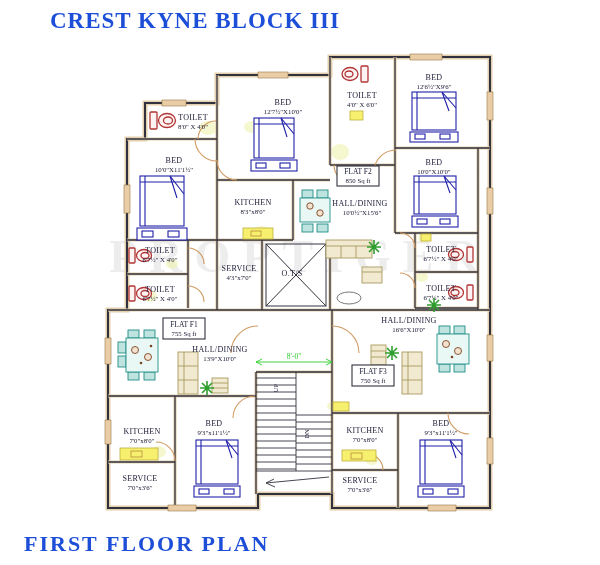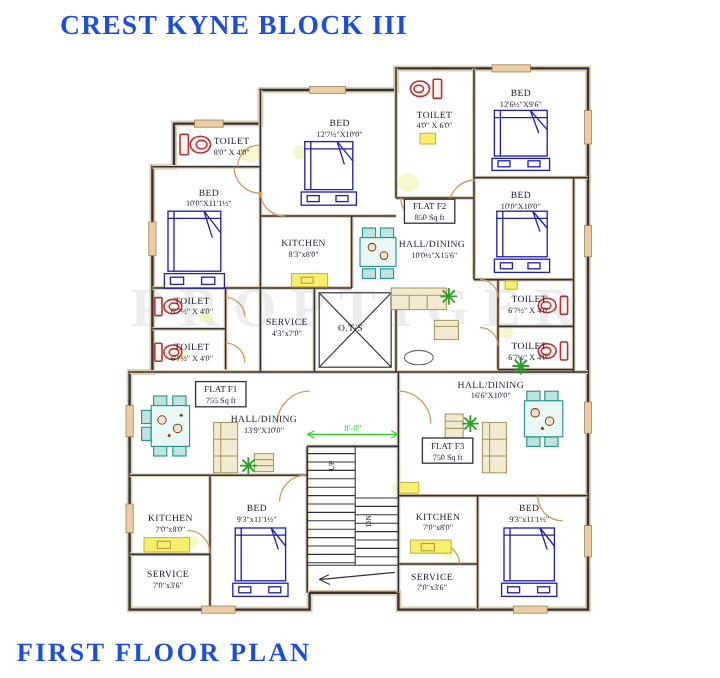--- a/index.html
+++ b/index.html
@@ -1,21 +1,21 @@
 <!DOCTYPE html>
 <html><head>
 <meta charset="utf-8">
 <style>
   html,body{margin:0;padding:0;background:#ffffff;}
   .page{position:relative;width:600px;height:565px;background:#ffffff;overflow:hidden;
         font-family:"Liberation Serif","DejaVu Serif",serif;}
   .title{position:absolute;left:0;width:100%;text-align:left;color:#1d4ed8;
          font-weight:bold;letter-spacing:1px;}
   .title.top{top:8px;font-size:23px;padding-left:50px;box-sizing:border-box;}
-  .title.bottom{top:531px;font-size:22px;padding-left:14px;box-sizing:border-box;letter-spacing:2px;}
+  .title.bottom{top:531px;font-size:22px;padding-left:24px;box-sizing:border-box;letter-spacing:2px;}
   svg{position:absolute;left:0;top:0;}
   svg text{fill:#20203a;font-family:"Liberation Serif","DejaVu Serif",serif;}
   .rname{font-size:8px;letter-spacing:.3px;}
   .rdim{font-size:6.8px;}
   .flat{font-size:7.5px;}
   .st{font-size:6.5px;}
   .dimtxt{font-size:7.5px;fill:#2ecc2e;}
   .wm{font-size:46px;font-weight:bold;fill:#c9c9c9;opacity:.32;letter-spacing:12px;}
 </style>
 </head>

